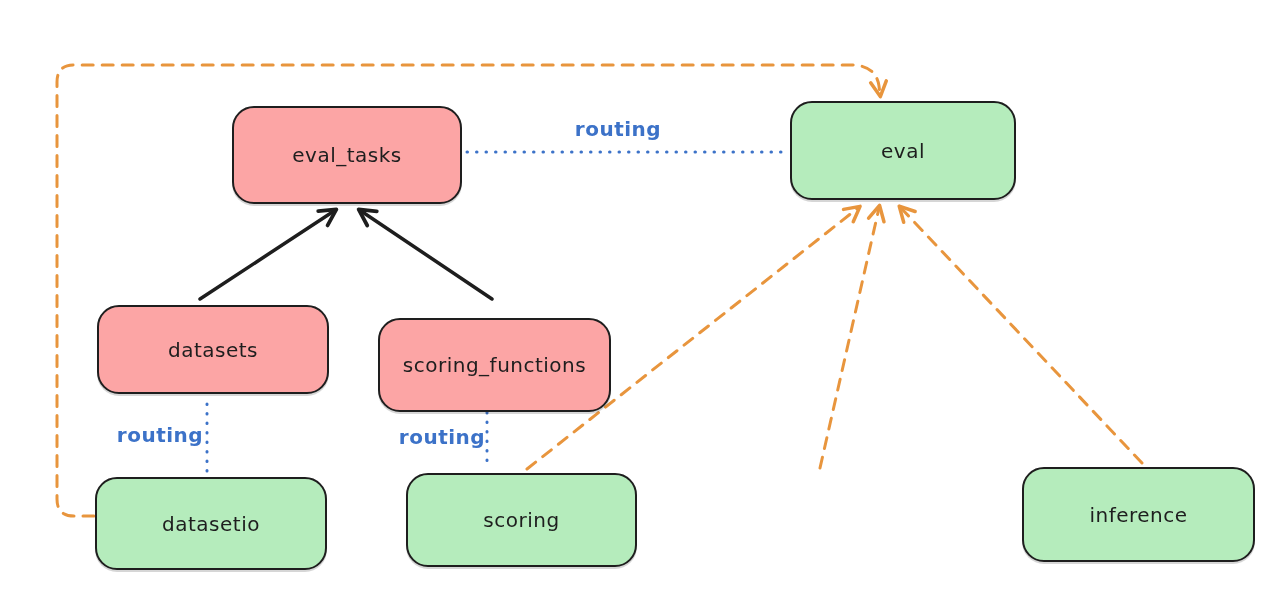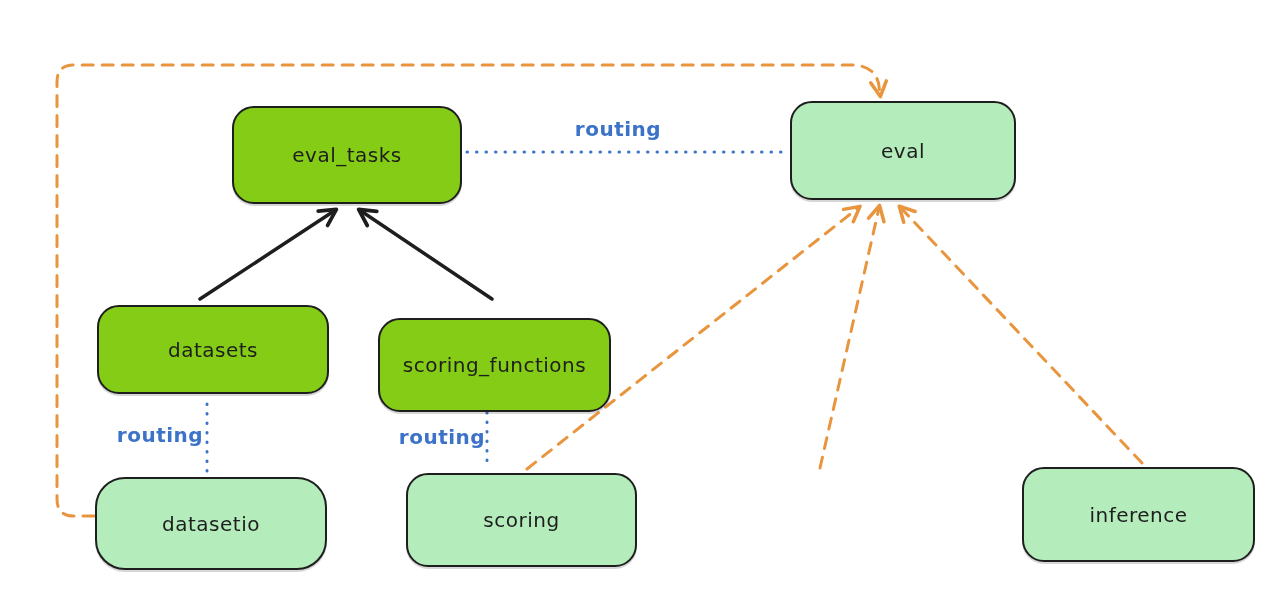--- a/index.html
+++ b/index.html
@@ -28,28 +28,28 @@
     border: 2.5px solid #1e1e1e;
     border-radius: 22px;
     display: flex;
     align-items: center;
     justify-content: center;
     font-size: 20px;
     color: #1e1e1e;
     letter-spacing: 0.5px;
     box-shadow: 0 2px 0 rgba(30,30,30,0.18);
   }
-  .node-blue  { background: #84cc16; }
+  .node-blue  { background: #fca5a5; }
   .node-green { background: #b5ecbc; }
 
   .node-eval-tasks        { left: 232px;  top: 106px; width: 230px; height: 98px; }
   .node-eval              { left: 790px;  top: 101px; width: 226px; height: 99px; }
   .node-datasets          { left: 97px;   top: 305px; width: 232px; height: 89px; }
   .node-scoring-functions { left: 378px;  top: 306px; width: 233px; height: 94px; margin-top: 12px; }
-  .node-datasetio         { left: 95px;   top: 477px; width: 232px; height: 93px; border-radius: 30px; }
+  .node-datasetio         { left: 95px;   top: 477px; width: 232px; height: 93px; }
   .node-scoring           { left: 406px;  top: 473px; width: 231px; height: 94px; }
   .node-agents            { left: 708px;  top: 472px; width: 234px; height: 93px; }
   .node-inference         { left: 1022px; top: 467px; width: 233px; height: 95px; }
 
   .edge-label {
     position: absolute;
     width: 140px;
     text-align: center;
     font-size: 20px;
     font-weight: bold;

